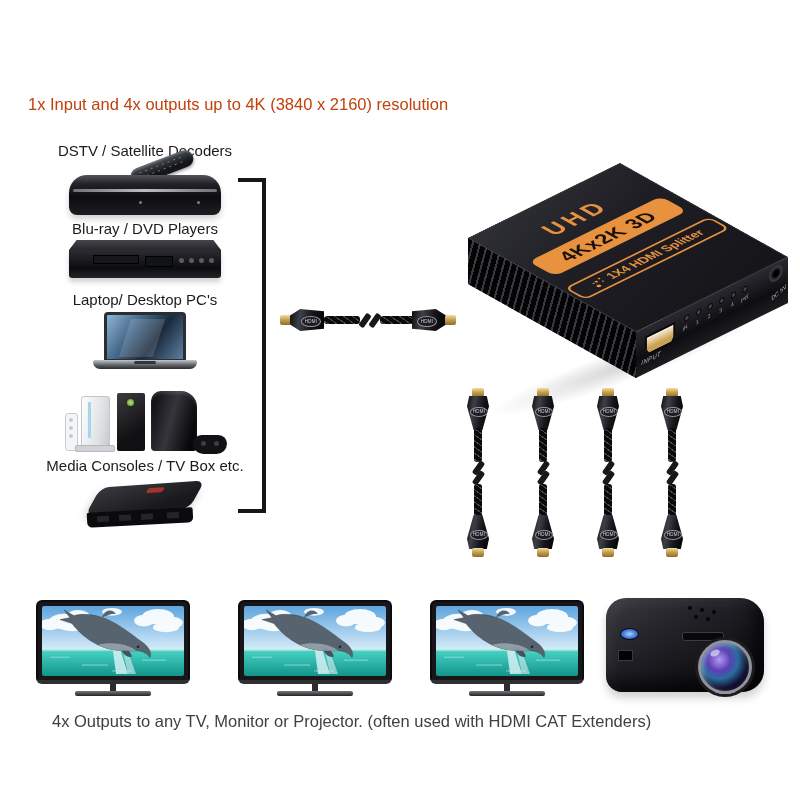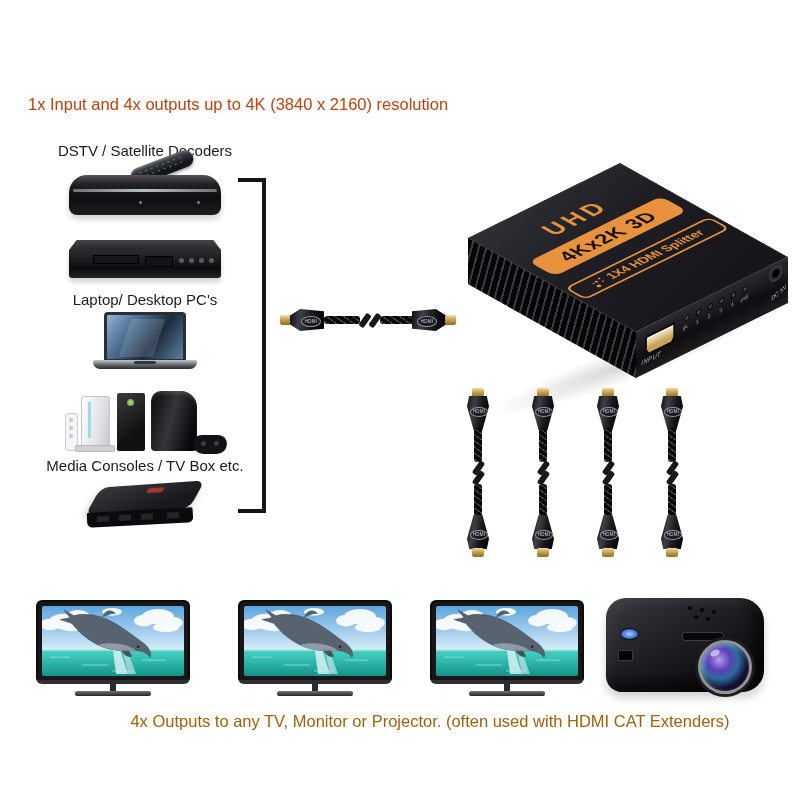--- a/index.html
+++ b/index.html
@@ -152,21 +152,21 @@
   .proj-slider{position:absolute;left:78px;top:38px;width:40px;height:7px;border-radius:3px;background:#08080b;
         border:1px solid #3c3c42;}
   .proj-lens{position:absolute;left:94px;top:46px;width:48px;height:48px;border-radius:50%;
         background:radial-gradient(circle at 38% 35%,#b29bf0 0%,#5d3fb6 26%,#2a6d9c 44%,#131031 66%,#04040a 100%);
         border:3px solid #90949a;box-shadow:0 0 0 3px #1b1b20,inset 2px 2px 5px rgba(255,255,255,.35);}
   .proj-lens:after{content:"";position:absolute;left:9px;top:7px;width:10px;height:6px;border-radius:50%;
         background:rgba(255,255,255,.55);transform:rotate(-25deg);}
   .proj-ir{position:absolute;left:16px;top:34px;width:17px;height:10px;border-radius:50%;
         background:radial-gradient(#a9d2ff,#2d62c8 70%);border:1px solid #0a0a0c;}
   .proj-port{position:absolute;left:14px;top:56px;width:13px;height:9px;background:#020204;border:1px solid #3a3a40;}
-  .caption{position:absolute;left:60px;top:712px;width:740px;text-align:center;font-size:16.5px;color:#a16207;}
+  .caption{position:absolute;left:52px;top:712px;width:740px;font-size:16.5px;color:#404040;}
   .hidden-defs{position:absolute;width:0;height:0;overflow:hidden;}
 </style>
 </head>
 <body>
 
 <div class="canvas">
 
   <div class="subtitle">1x Input and 4x outputs up to 4K (3840 x 2160) resolution</div>
 
   <svg class="hidden-defs" aria-hidden="true">
@@ -217,20 +217,21 @@
     <div class="src-label" style="top:4px">DSTV / Satellite Decoders</div>
     <div class="dev dev-decoder" style="top:24px">
       <div class="remote"></div>
       <div class="dec-body">
         <div class="dec-band"></div>
         <div class="dec-dot" style="left:70px"></div>
         <div class="dec-dot" style="left:128px"></div>
       </div>
     </div>
 
+    <div class="src-label" style="top:82px">Blu-ray / DVD Players</div>
     <div class="dev dev-dvd" style="top:102px">
       <div class="dvd-top"></div>
       <div class="dvd-front">
         <div class="dvd-tray"></div>
         <div class="dvd-disp"></div>
         <div class="dvd-btn" style="left:110px"></div>
         <div class="dvd-btn" style="left:120px"></div>
         <div class="dvd-btn" style="left:130px"></div>
         <div class="dvd-btn" style="left:140px"></div>
       </div>

